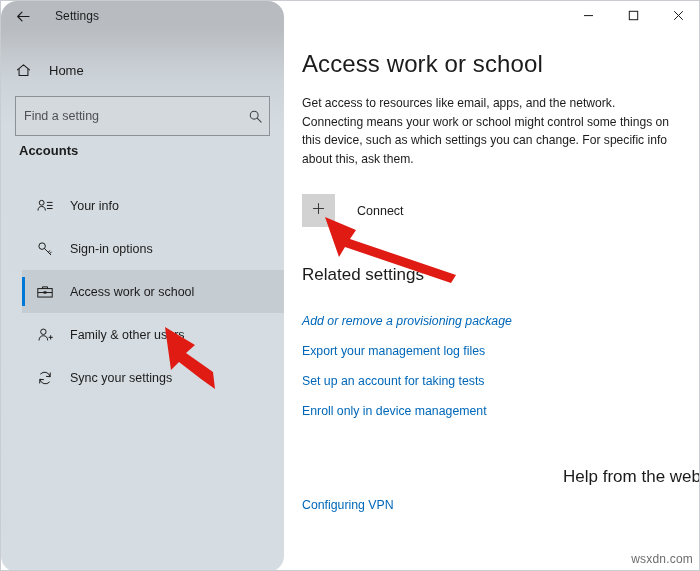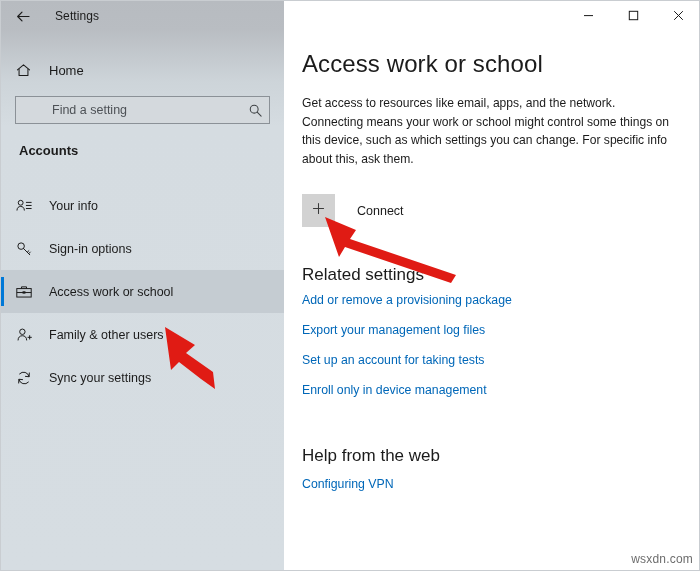--- a/index.html
+++ b/index.html
@@ -16,20 +16,21 @@
     border: 1px solid #c9cdd1;
     overflow: hidden;
   }
 
   
   #sidebar {
     position: absolute;
     left: 0; top: 0;
     width: 283px; height: 571px;
     background: linear-gradient(180deg, #b7bbc0 0%, #b9bdc2 5%, #cdd4d9 14%, #d5dce1 22%, #d6dde2 100%);
+    border-radius: 16px;
   }
   #titlebar-left {
     position: absolute; left: 0; top: 0;
     width: 283px; height: 30px;
     display: flex; align-items: center;
   }
   #back-btn {
     width: 44px; height: 30px;
     display: flex; align-items: center; justify-content: center;
     color: #1b1b1b;
@@ -50,24 +51,24 @@
   #home-row .nav-ico {
     width: 26px; display:flex; align-items:center; justify-content:flex-start;
     color:#1b1b1b;
   }
   #home-row .nav-lbl {
     font-size: 13px; color:#1b1b1b; margin-left: 8px;
   }
 
   #search-wrap {
     position: absolute; left: 14px; top: 95px;
-    width: 255px; height: 28px;
+    width: 255px; height: 40px;
     background: #d4d9dd;
     border: 1px solid #8b9197;
-    display: flex; align-items: center; padding-left: 28px;
+    display: flex; align-items: center;
   }
   #search-input {
     flex: 1 1 auto;
     border: 0; outline: 0; background: transparent;
     font-family: "Liberation Sans", sans-serif;
     font-size: 12.5px; color: #3c4043;
     padding: 0 8px;
     height: 100%;
   }
   #search-input::placeholder { color: #4d5156; opacity: 1; }
@@ -75,21 +76,21 @@
     width: 28px; height: 100%;
     display: flex; align-items: center; justify-content: center;
     color: #3c4043;
   }
 
   #section-title {
     position: absolute; left: 18px; top: 142px;
     font-size: 13px; font-weight: bold; color: #1b1b1b;
   }
 
-  #navlist { position: absolute; left: 0; top: 183px; width: 315px; }
+  #navlist { position: absolute; left: 0; top: 183px; width: 315px; padding-left: 21px; }
   .nav-item {
     position: relative;
     height: 43px;
     display: flex; align-items: center;
     padding-left: 14px;
   }
   .nav-item.selected { background: #c5ccd2; }
   .nav-item.selected::before {
     content: "";
     position: absolute; left: 0; top: 7px;
@@ -152,32 +153,32 @@
   }
   #connect-label {
     margin-left: 14px;
     font-size: 12.5px; color: #1b1b1b;
   }
 
   .group-head {
     font-size: 17px; font-weight: 400; color: #1b1b1b;
   }
   #related-head { margin-top: 38px; }
-  #web-head { margin-top: 49px; }
+  #web-head { margin-top: 49px; text-align: right; }
 
   .link {
     display: block;
     font-size: 12.3px;
     color: #0067b8;
     text-decoration: none;
     margin-top: 16px;
     width: fit-content;
     cursor: pointer;
   }
-  #related-links .link:first-child { margin-top: 8px; }
+  #related-links .link:first-child { margin-top: 29px; font-style: italic; }
   #web-links .link { margin-top: 12px; }
   #web-links .link:first-child { margin-top: 11px; }
 
   
   .arrow { position: absolute; pointer-events: none; }
   #arrow-sidebar { left: 160px; top: 322px; }
   #arrow-connect { left: 322px; top: 212px; }
 
   
   #watermark {

